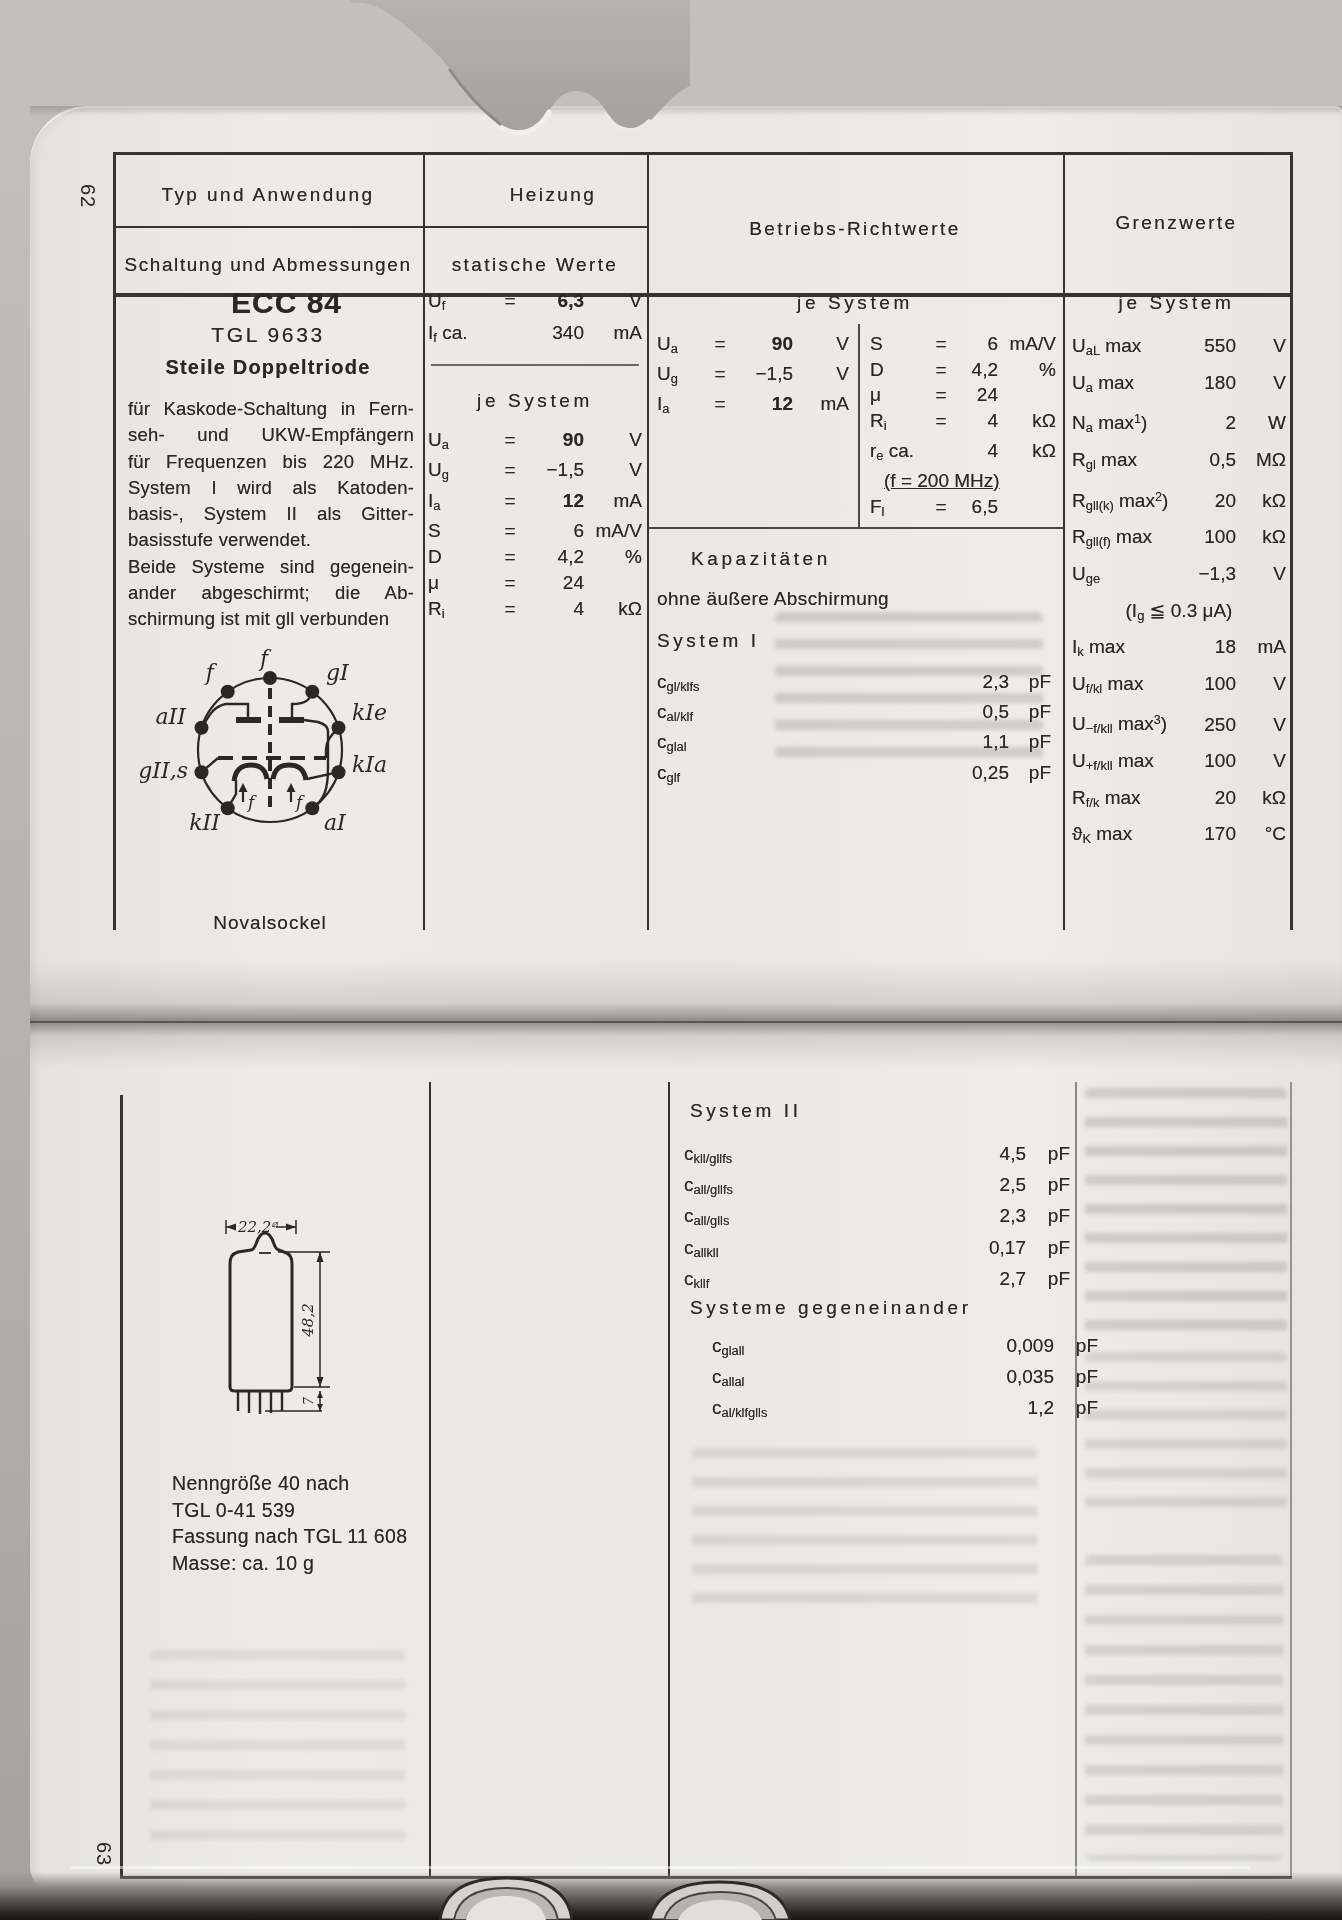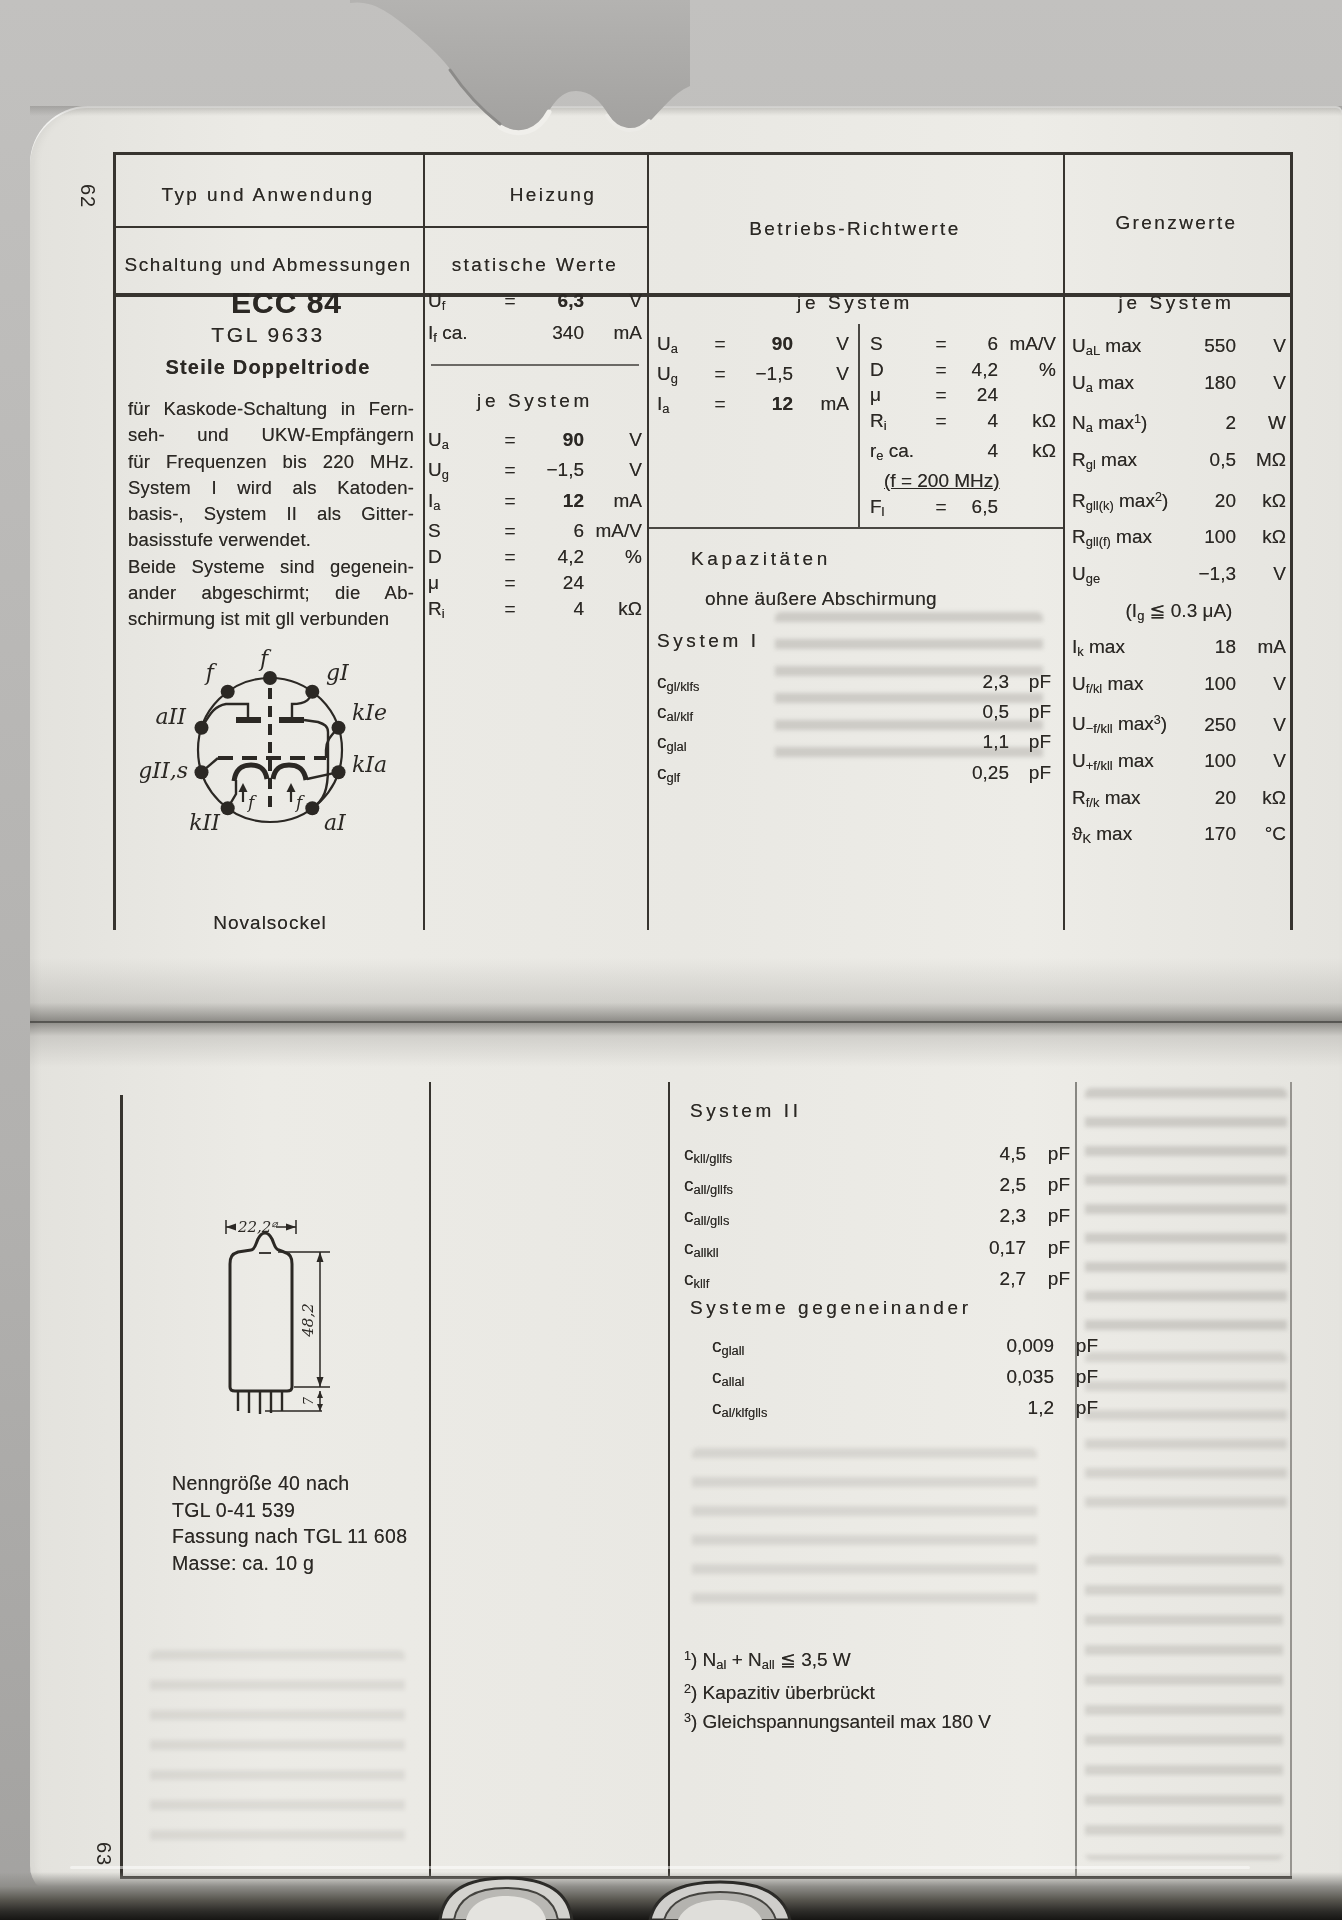--- a/index.html
+++ b/index.html
@@ -274,21 +274,21 @@
       </div>
       <div class="vrow">
         <span class="nm">F<sub>l</sub></span>
         <span class="eq">=</span>
         <span class="val">6,5</span>
         <span class="un"></span>
       </div>
     </div>
 
   <div class="txt sp" style="left:691px;top:548px;font-size:19px;">Kapazitäten</div>
-  <div class="txt" style="left:657px;top:588px;font-size:19px;letter-spacing:.4px;margin-left:48px;">ohne äußere Abschirmung</div>
+  <div class="txt" style="left:657px;top:588px;font-size:19px;letter-spacing:.4px;">ohne äußere Abschirmung</div>
   <div class="txt sp" style="left:657px;top:630px;font-size:19px;">System I</div>
   <div class="rows" id="kap-rows" style="left:657px;top:669px;width:394px;--rh:25.6px;">
       <div class="vrow">
         <span class="nm">c<sub>gl/klfs</sub></span>
         <span class="val">2,3</span>
         <span class="un">pF</span>
       </div>
       <div class="vrow">
         <span class="nm">c<sub>al/klf</sub></span>
         <span class="val">0,5</span>
@@ -461,31 +461,20 @@
         <span class="val">0,035</span>
         <span class="un">pF</span>
       </div>
       <div class="vrow">
         <span class="nm">c<sub>al/klfglls</sub></span>
         <span class="val">1,2</span>
         <span class="un">pF</span>
       </div>
     </div>
 
-  <div class="rows" id="fn-rows" style="left:684px;top:1644px;width:430px;--rh:25.6px;">
-      <div class="vrow">
-        <span class="nm"><sup>1</sup>) N<sub>al</sub> + N<sub>all</sub> ≦ 3,5 W</span>
-      </div>
-      <div class="vrow">
-        <span class="nm"><sup>2</sup>) Kapazitiv überbrückt</span>
-      </div>
-      <div class="vrow">
-        <span class="nm"><sup>3</sup>) Gleichspannungsanteil max 180 V</span>
-      </div>
-    </div>
 
   <div class="ghost" style="left:1085px;top:1088px;width:202px;height:250px;--p:29px;--a:.20;"></div>
   <div class="ghost" style="left:1085px;top:1352px;width:202px;height:160px;--p:29px;--a:.15;"></div>
   <div class="ghost" style="left:1085px;top:1555px;width:198px;height:305px;--p:30px;--a:.16;"></div>
   <div class="ghost" style="left:692px;top:1448px;width:345px;height:172px;--p:29px;--a:.13;"></div>
   <div class="ghost" style="left:150px;top:1650px;width:255px;height:205px;--p:30px;--a:.10;"></div>
 
   <div class="pageno" style="left:92px;top:1842px;">63</div>
 
   <div class="pagehl"></div>

